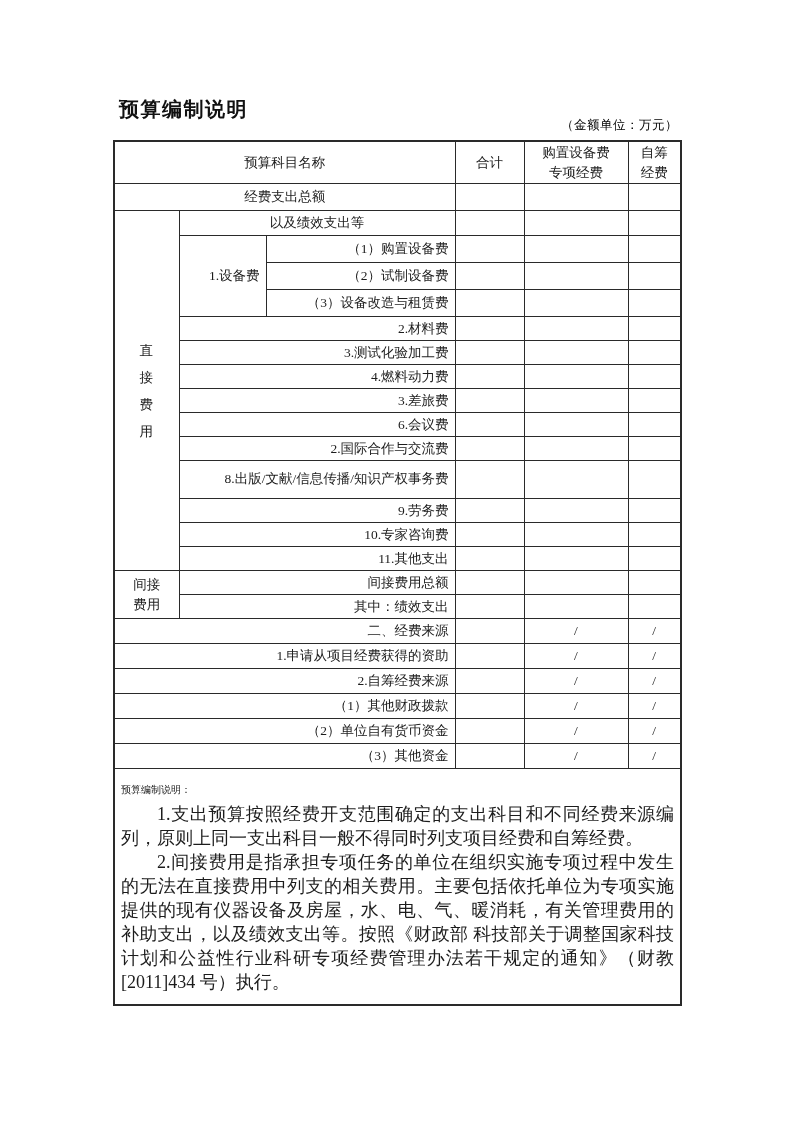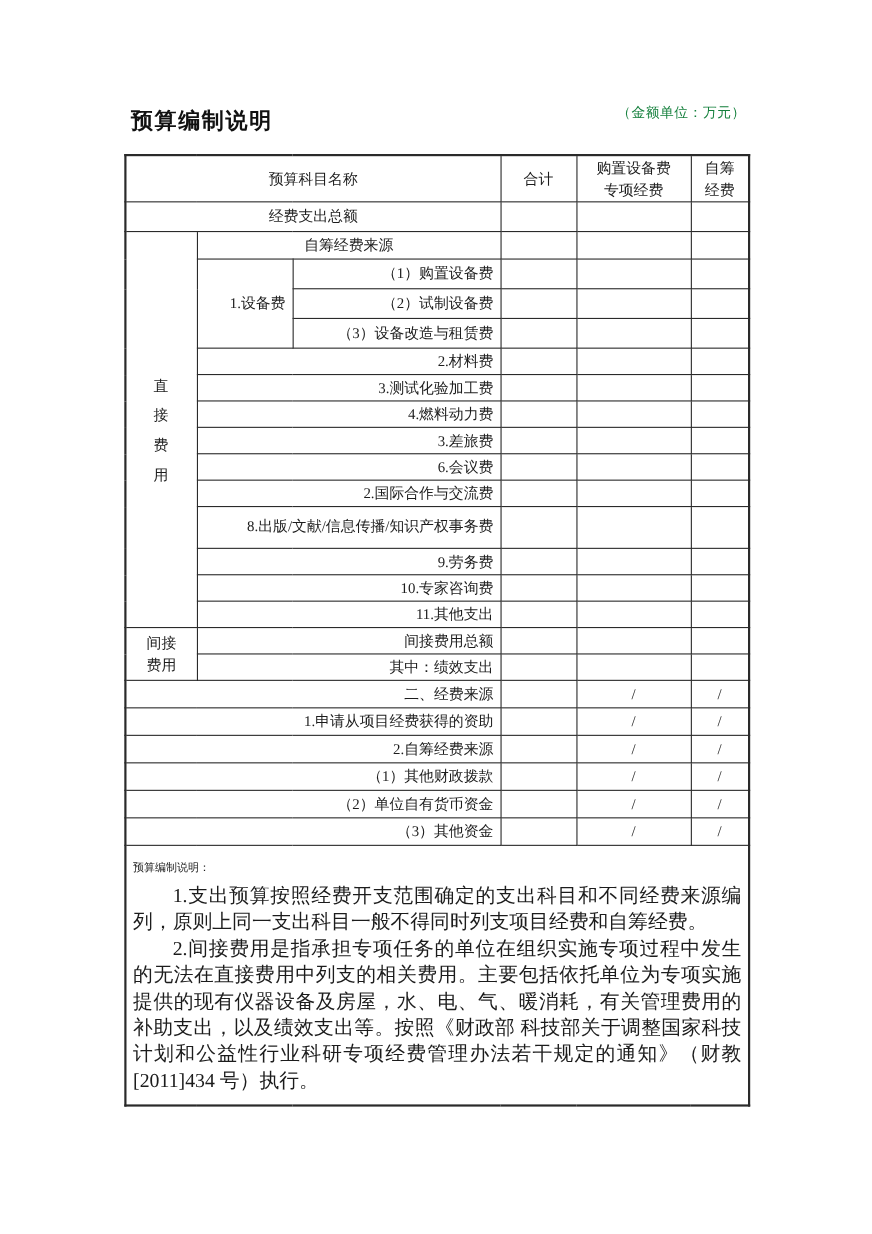--- a/index.html
+++ b/index.html
@@ -12,22 +12,22 @@
     color:#1c1c1c;
     overflow:hidden;
   }
   .doc-title {
     position:absolute; left:119px; top:96px;
     font-family:"Liberation Sans","DejaVu Sans",sans-serif;
     font-weight:bold; font-size:20px; letter-spacing:1.5px;
     color:#111;
   }
   .unit-note {
-    position:absolute; right:115px; top:94px;
-    font-size:12.5px; letter-spacing:0.5px; color:#15803d;
+    position:absolute; right:115px; top:117px;
+    font-size:12.5px; letter-spacing:0.5px; color:#000000;
   }
   table.budget {
     position:absolute; left:113px; top:140px;
     width:567px;
     border-collapse:collapse; table-layout:fixed;
     font-size:13.5px; color:#1c1c1c;
     border:2px solid #2a2a2a;
     padding-left:47px;
   }
   table.budget td {
@@ -90,21 +90,21 @@
       <td></td>
       <td></td>
       <td></td>
     </tr>
 
     <tr class="h25">
       <td class="vlabel" rowspan="14">直
 接
 费
 用</td>
-      <td class="c" colspan="2">自筹经费来源</td>
+      <td class="c" colspan="2">以及绩效支出等</td>
       <td></td>
       <td></td>
       <td></td>
     </tr>
 
     <tr class="h27">
       <td class="l" rowspan="3">1.设备费</td>
       <td class="l">（1）购置设备费</td>
       <td></td>
       <td></td>

